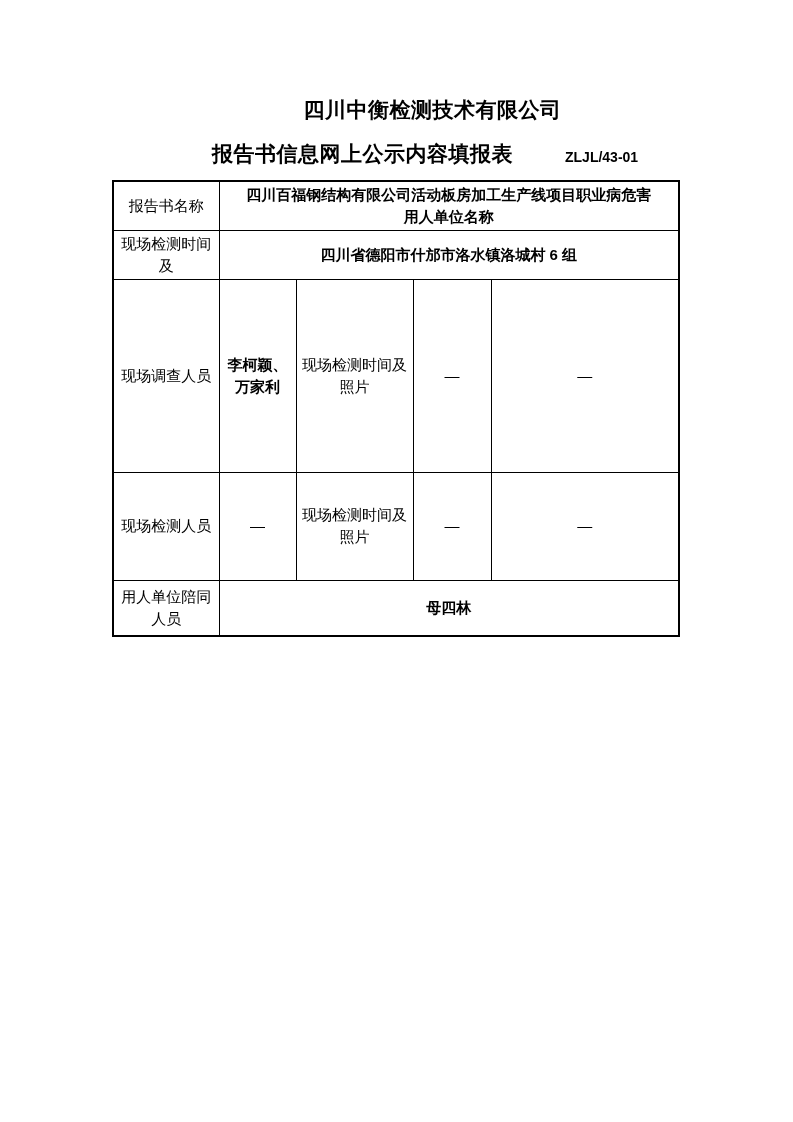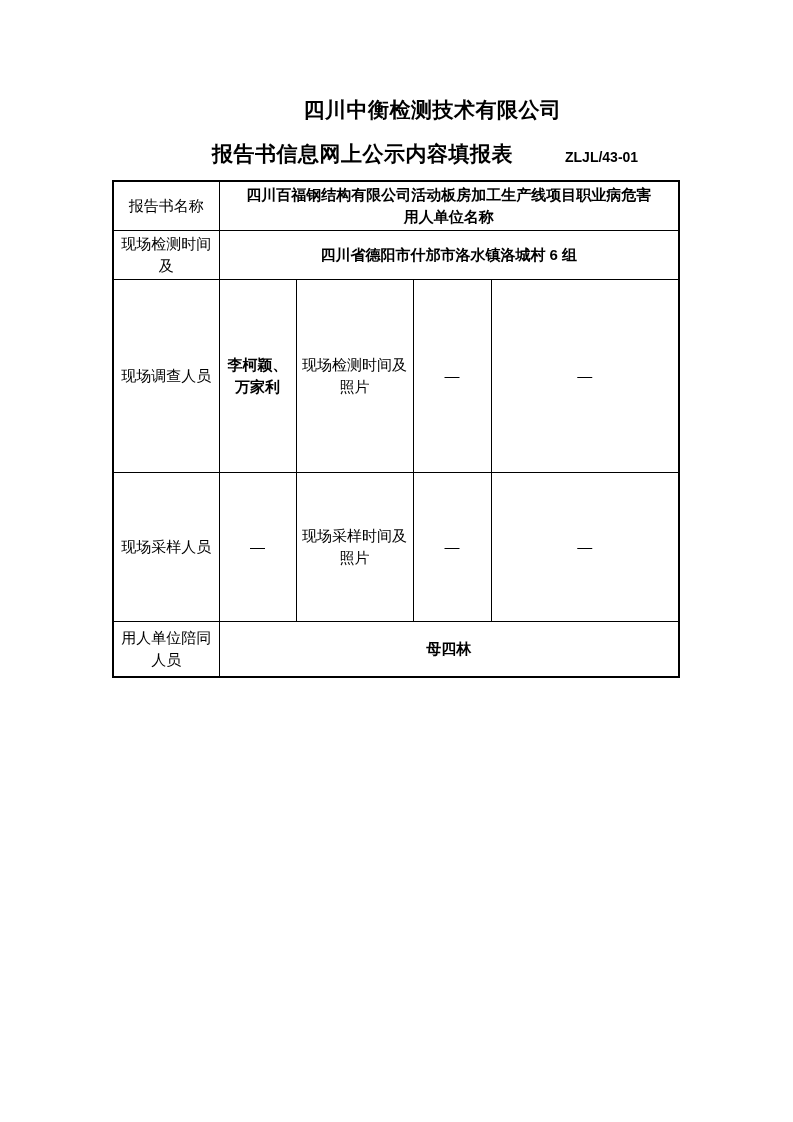--- a/index.html
+++ b/index.html
@@ -109,29 +109,29 @@
       <tr style="height:193px">
         <td>现场调查人员</td>
         <td class="v">李柯颖、
 万家利</td>
         <td>现场检测时间及
 照片</td>
         <td colspan="2">—</td>
         <td colspan="2">—</td>
       </tr>
 
-      <tr style="height:149px">
-        <td>现场采样人员</td>
+
+      <tr style="height:108px">
+        <td>现场检测人员</td>
         <td>—</td>
-        <td>现场采样时间及
+        <td>现场检测时间及
 照片</td>
         <td colspan="2">—</td>
         <td colspan="2">—</td>
       </tr>
-
 
       <tr style="height:56px">
         <td>用人单位陪同
 人员</td>
         <td class="v" colspan="6">母四林</td>
       </tr>
     </tbody>
   </table>
 
 </div>

